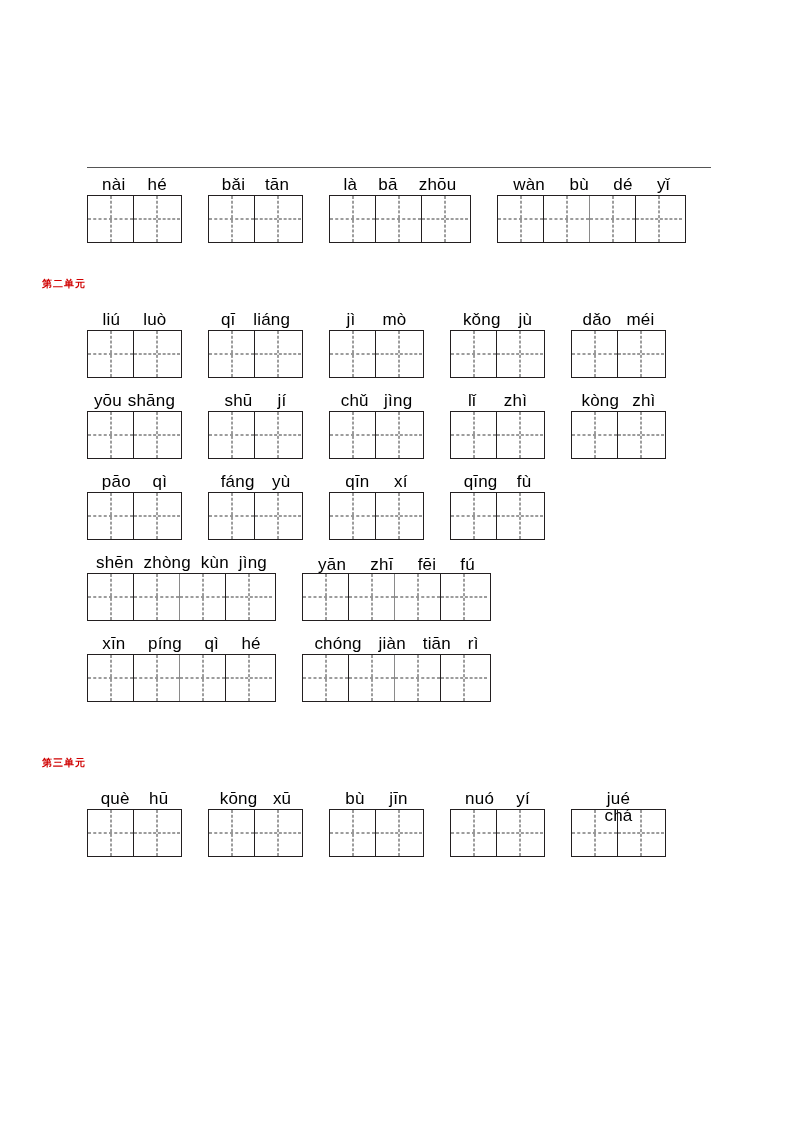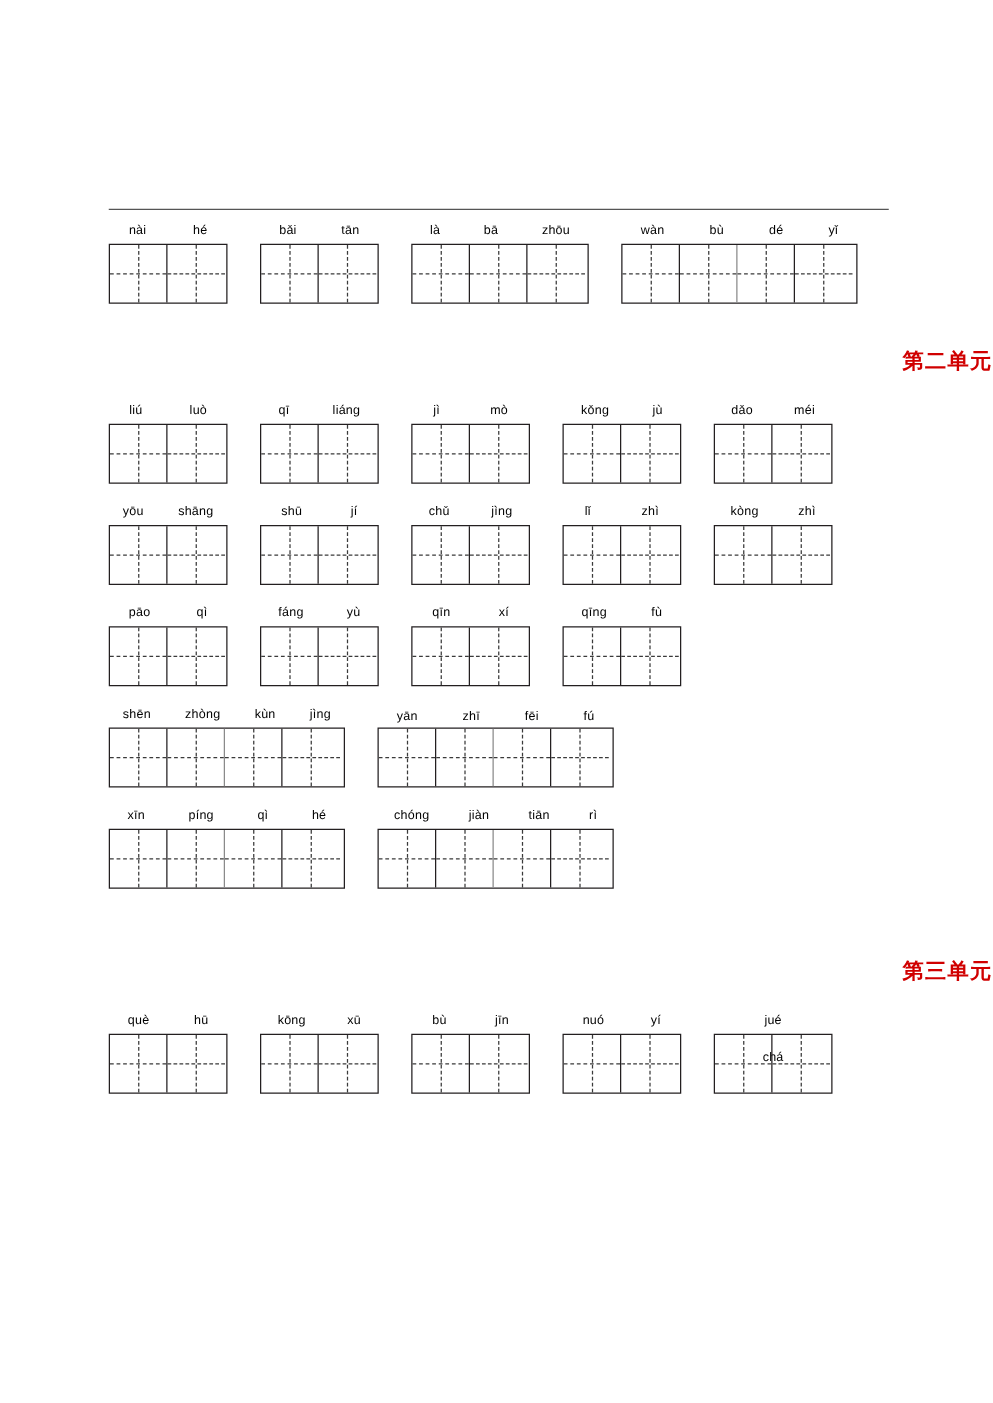--- a/index.html
+++ b/index.html
@@ -40,28 +40,27 @@
     align-items: flex-start;
     padding-left: 87px;
     box-sizing: border-box;
   }
   .group {
     margin-right: 26px;
   }
   .pinyin-line {
     display: flex;
     justify-content: space-around;
-    font-size: 10px;
+    font-size: 17px;
     letter-spacing: 0.2px;
     line-height: 17px;
     height: 19px;
     padding: 0 4px;
     box-sizing: border-box;
     white-space: nowrap;
-    gap: 13px;
   }
   .pinyin-line span {
     flex: 1 1 auto;
     text-align: center;
   }
   
   .grid {
     display: flex;
     border: 1px solid #231f20;
     box-sizing: content-box;
@@ -94,25 +93,26 @@
     
     content: "";
     position: absolute;
     top: 50%;
     left: 0;
     right: 0;
     border-top: 1px dashed #3a3a3a;
     transform: translateY(-0.5px);
   }
   .unit-title {
-    text-align: right;
+    text-align: left;
     color: #d00000;
-    font-size: 17px;
+    font-size: 10px;
     font-weight: bold;
     letter-spacing: 1px;
+    margin-left: 42px;
   }
   .spacer-14 { height: 14px; }
   .spacer-20 { height: 20px; }
   .spacer-40 { height: 40px; }
 </style>
 </head>
 <body>
 
 <div class="page">
   <div class="top-rule"></div>

